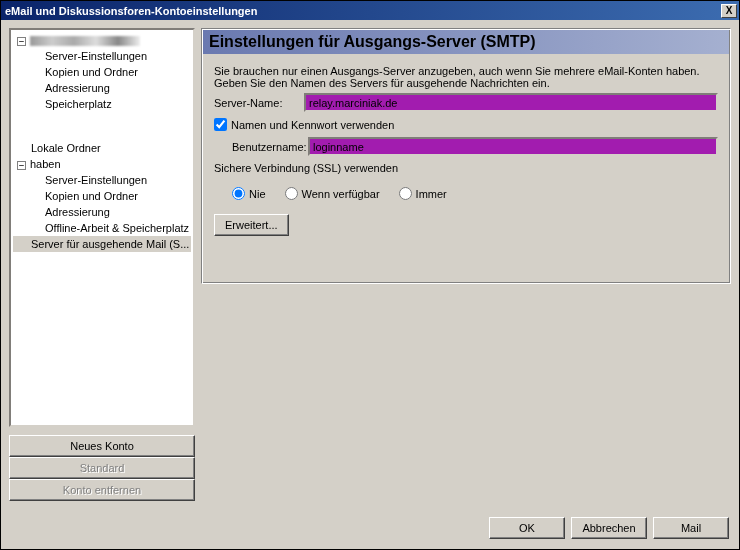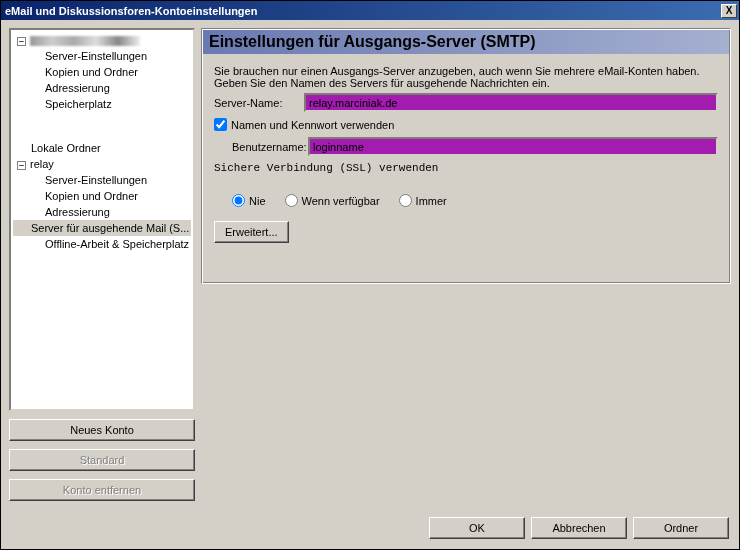--- a/index.html
+++ b/index.html
@@ -88,21 +88,21 @@
   width: 110px;
   height: 10px;
   background: linear-gradient(to right, #999, #ccc, #aaa, #ddd, #888, #eee);
   filter: blur(1px);
   vertical-align: middle;
 }
 .sidebar-buttons {
   margin-top: 8px;
   display: flex;
   flex-direction: column;
-  gap: 8px;
+  gap: 0;
 }
 .win-button {
   height: 22px;
   background: #d4d0c8;
   border: 1px solid #fff;
   border-right-color: #404040;
   border-bottom-color: #404040;
   box-shadow: inset -1px -1px 0 #808080;
   font-family: inherit;
   font-size: 11px;
@@ -169,29 +169,29 @@
 }
 .radio-row {
   display: flex;
   align-items: flex-end;
   gap: 19px;
   padding-left: 18px;
   margin-bottom: 6px;
 }
 .radio-row label { display: flex; align-items: center; }
 .radio-row input[type=radio] { margin: 0 4px 0 0; }
-.static-label { margin-bottom: 20px; font-family: Liberation Mono, monospace; }
+.static-label { margin-bottom: 13px; }
 .adv-row { display: flex; justify-content: flex-start; margin-top: 14px; }
 .footer {
   display: flex;
   justify-content: flex-end;
   gap: 6px;
   padding: 8px 10px 10px;
 }
-.footer .win-button { width: 96px; }
+.footer .win-button { width: 76px; }
 </style>
 </head>
 <body>
 
 <div class="window">
 
   <div class="titlebar">
     <span class="title-text">eMail und Diskussionsforen-Kontoeinstellungen</span>
     <div class="close-btn"><span>X</span></div>
   </div>
@@ -199,26 +199,26 @@
   <div class="content">
 
     <div class="left-panel">
       <div class="tree">
         <div class="tree-item level-1"><span class="expander">−</span><span class="blurred"></span></div>
         <div class="tree-item level-2">Server-Einstellungen</div>
         <div class="tree-item level-2">Kopien und Ordner</div>
         <div class="tree-item level-2">Adressierung</div>
         <div class="tree-item level-2">Speicherplatz</div>
         <div class="tree-item level-1" style="padding-left:18px;margin-top:28px;">Lokale Ordner</div>
-        <div class="tree-item level-1"><span class="expander">−</span><span>relay</span></div>
+        <div class="tree-item level-1"><span class="expander">−</span><span>haben</span></div>
         <div class="tree-item level-2">Server-Einstellungen</div>
         <div class="tree-item level-2">Kopien und Ordner</div>
         <div class="tree-item level-2">Adressierung</div>
+        <div class="tree-item level-2">Offline-Arbeit &amp; Speicherplatz</div>
         <div class="tree-item level-1 selected" style="padding-left:18px;">Server für ausgehende Mail (S...</div>
-        <div class="tree-item level-2">Offline-Arbeit &amp; Speicherplatz</div>
       </div>
       <div class="sidebar-buttons">
         <button class="win-button">Neues Konto</button>
         <button class="win-button" disabled="">Standard</button>
         <button class="win-button" disabled="">Konto entfernen</button>
       </div>
     </div>
 
     <div class="right-panel">
       <div class="groupbox">
@@ -262,16 +262,16 @@
           </div>
         </div>
       </div>
     </div>
 
   </div>
 
   <div class="footer">
     <button class="win-button">OK</button>
     <button class="win-button">Abbrechen</button>
-    <button class="win-button">Ordner</button>
+    <button class="win-button">Mail</button>
   </div>
 
 </div>
 
 </body></html>

